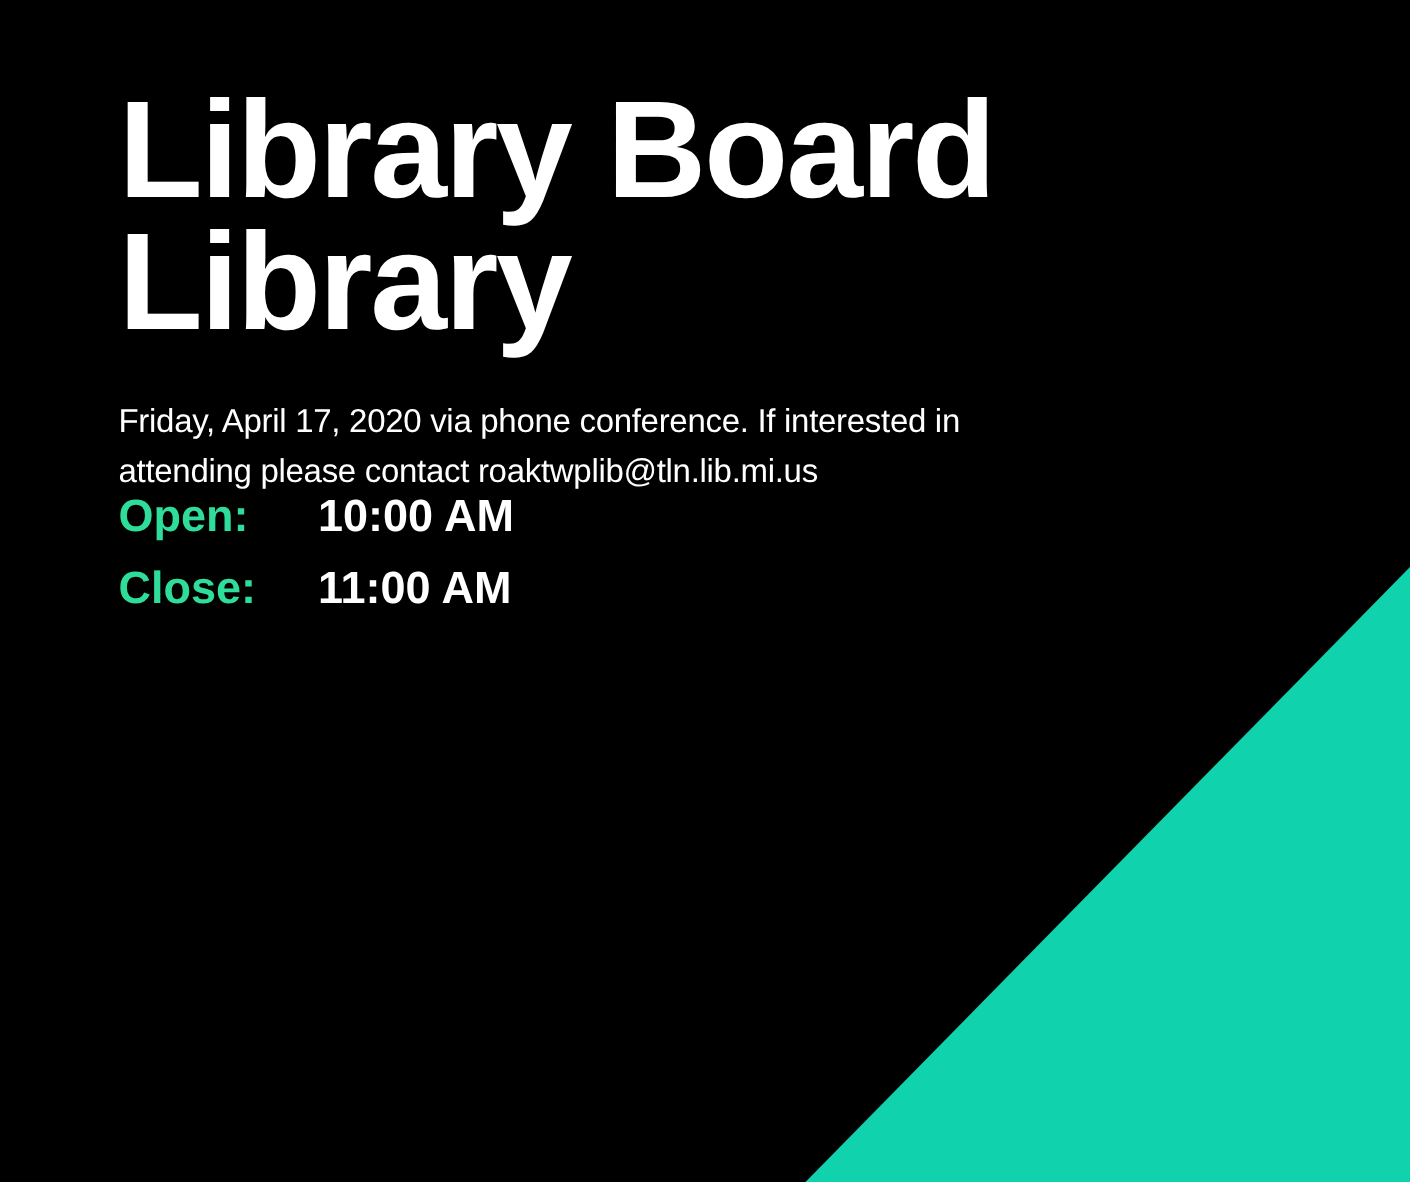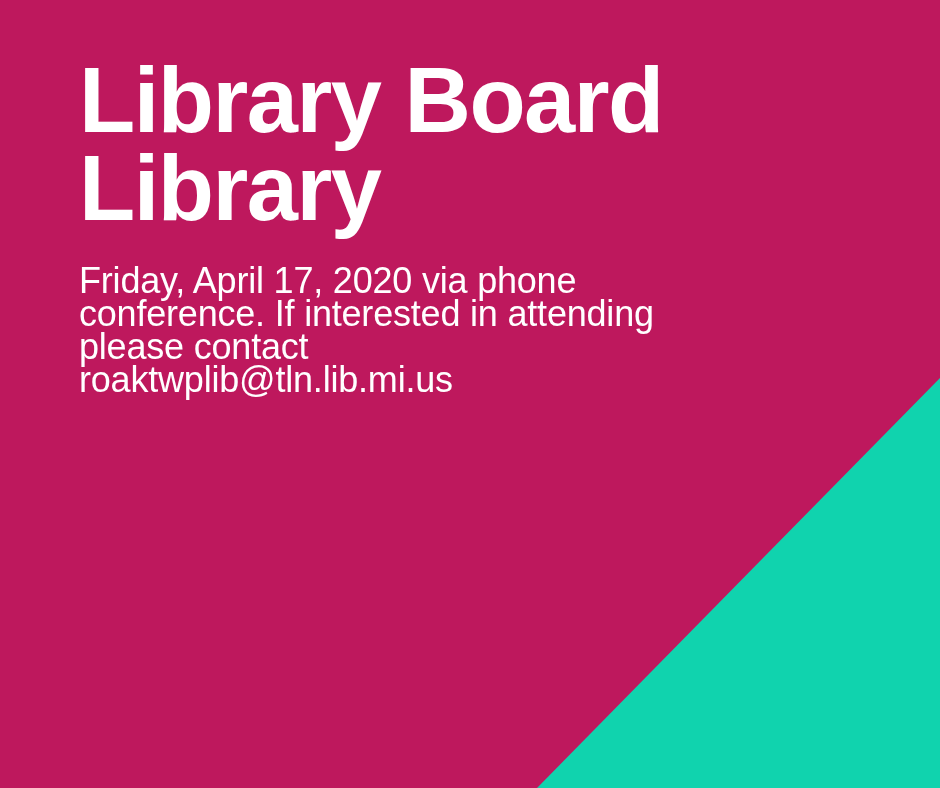--- a/index.html
+++ b/index.html
@@ -11,21 +11,21 @@
   body {
     background: #ffffff;
     font-family: "Liberation Sans", sans-serif;
   }
 
   #poster {
     position: relative;
     width: 940px;
     height: 788px;
     overflow: hidden;
-    background: #be185d;
+    background: #000000;
   }
 
   
   .corner-triangle {
     position: absolute;
     right: 0;
     bottom: 0;
     width: 403px;
     height: 410px;
     pointer-events: none;
@@ -50,21 +50,21 @@
     letter-spacing: -1.5px;
     width: 640px;
   }
 
   .poster-subtitle {
     margin: 0;
     padding-top: 32px;
     color: #ffffff;
     font-family: "Liberation Sans", sans-serif;
     font-weight: normal;
-    font-size: 36px;
+    font-size: 22px;
     line-height: 33px;
     width: 575px;
     letter-spacing: -0.2px;
   }
 
   
   .hours {
     margin: 0;
     padding-top: 43px;
     border-collapse: collapse;
@@ -102,15 +102,27 @@
   <svg class="corner-triangle" viewBox="0 0 403 410" preserveAspectRatio="none" aria-hidden="true">
     <polygon points="403,0 403,410 0,410" fill="#10D3AE"></polygon>
   </svg>
 
   <div class="content">
 
     <h1 class="poster-title"><span>Library Board</span><br><span>Library</span></h1>
 
     <p class="poster-subtitle">Friday, April 17, 2020 via phone conference. If interested in attending please contact roaktwplib@tln.lib.mi.us</p>
 
+    <table class="hours">
+      <tbody>
+        <tr>
+          <td class="hours-label">Open:</td>
+          <td class="hours-value">10:00 AM</td>
+        </tr>
+        <tr>
+          <td class="hours-label">Close:</td>
+          <td class="hours-value">11:00 AM</td>
+        </tr>
+      </tbody>
+    </table>
 
   </div>
 </div>
 
 </body></html>

